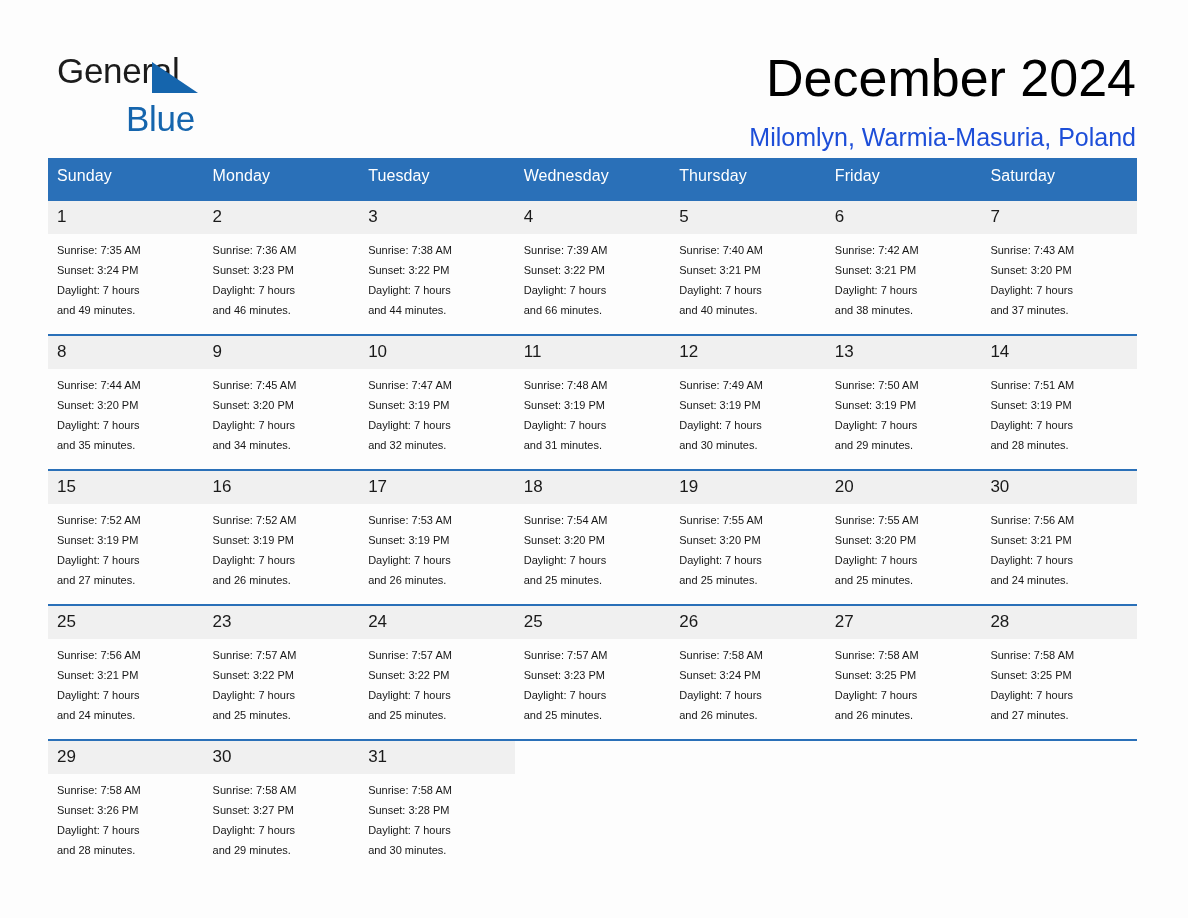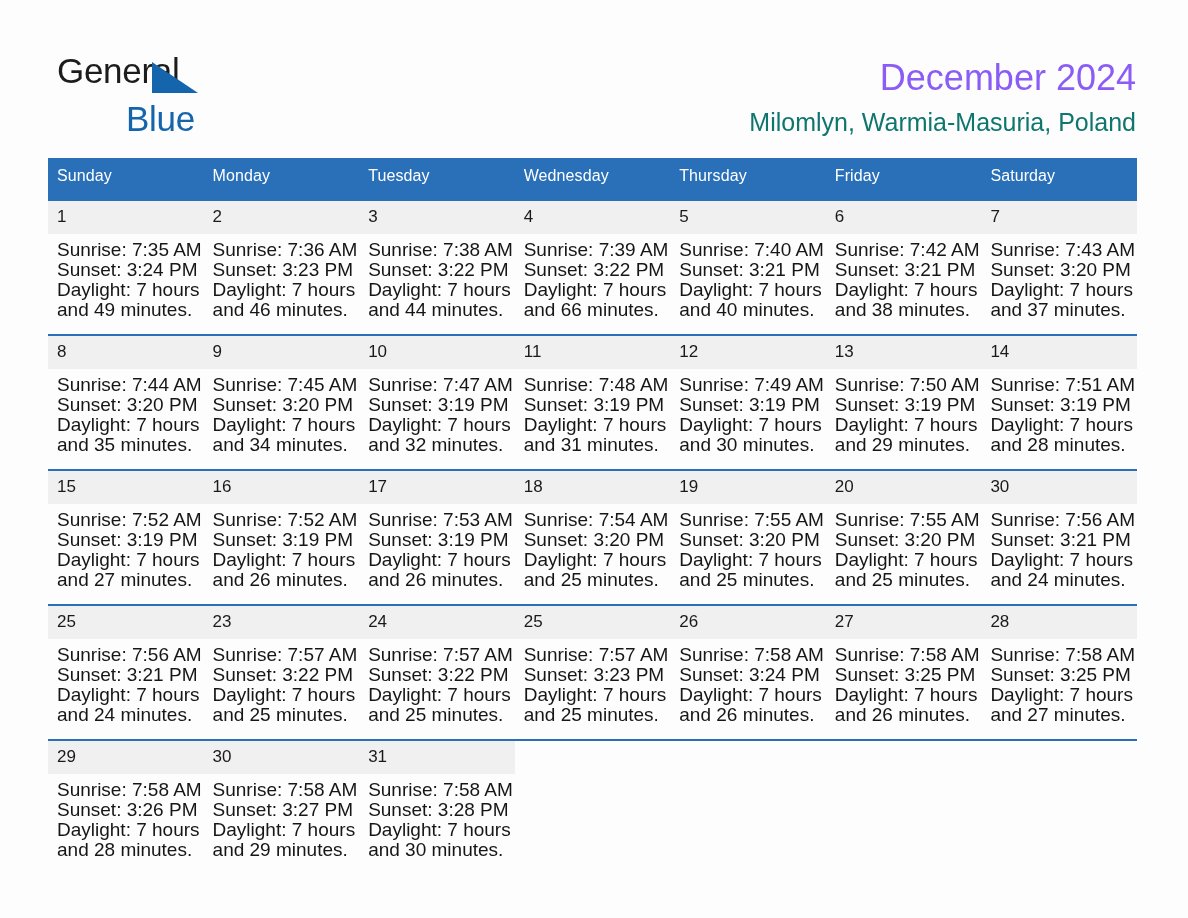--- a/index.html
+++ b/index.html
@@ -63,33 +63,33 @@
     font-size: 35px;
     line-height: 38px;
     color: #1565ad;
     letter-spacing: -0.3px;
   }
 
   .title {
     position: absolute;
     right: 52px;
     top: 52px;
-    font-size: 36px;
+    font-size: 52px;
     line-height: 52px;
-    color: #8b5cf6;
+    color: #000000;
     text-align: right;
     white-space: nowrap;
   }
   .subtitle {
     position: absolute;
     right: 52px;
-    top: 107px;
+    top: 122px;
     font-size: 25px;
     line-height: 30px;
-    color: #0f766e;
+    color: #1d4ed8;
     text-align: right;
     white-space: nowrap;
   }
 
   
   .calendar {
     position: absolute;
     left: 48px;
     top: 158px;
     width: 1089px;
@@ -130,21 +130,21 @@
     padding: 6px 0 7px 9px;
     height: 20px;
     box-sizing: content-box;
   }
   .daynum.empty {
     background: #fdfdfd;
     color: transparent;
   }
   .cellbody {
     padding: 6px 8px 14px 9px;
-    font-size: 19px;
+    font-size: 11px;
     line-height: 20px;
     color: #161616;
     min-height: 89px;
     box-sizing: border-box;
   }
   .cellbody div {
     white-space: nowrap;
   }
   .cellbody.empty {
     color: transparent;

